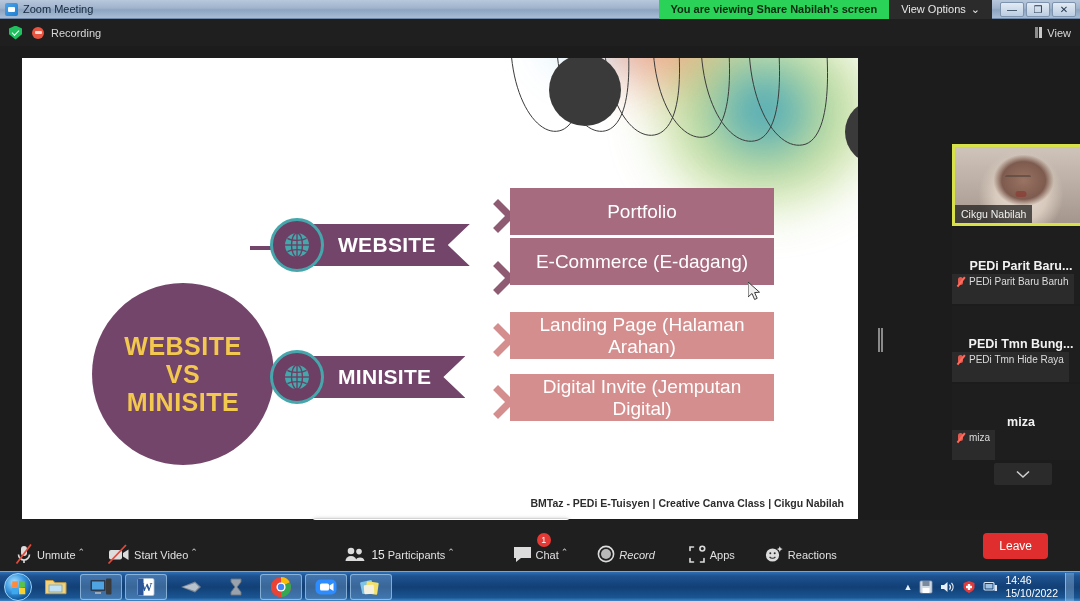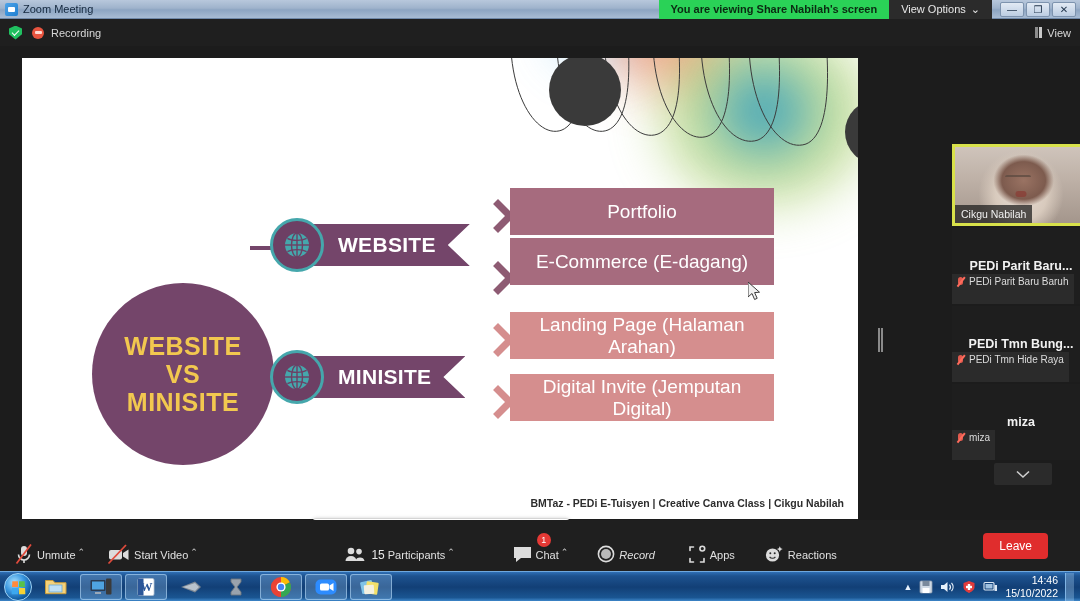--- a/index.html
+++ b/index.html
@@ -293,21 +293,21 @@
     border-radius: 3px; flex: none;
   }
   .tbitem.framed {
     background: rgba(160,205,245,.28);
     border: 1px solid rgba(190,225,255,.55);
   }
   .tray {
     margin-left: auto; display: flex; align-items: center; gap: 7px;
     padding-right: 6px; color: #eaf3ff;
   }
-  .clock { font-size: 10.5px; line-height: 1.22; text-align: right; color: #fff; }
+  .clock { font-size: 10.5px; line-height: 1.22; text-align: left; color: #fff; }
   .showdesk { width: 9px; height: 28px; background: rgba(190,225,255,.3); border-left: 1px solid #7fb4e4; }
 </style>
 </head>
 <body>
 
 <div id="app">
 
   <div class="titlebar">
     <div class="tb-icon"></div>
     <div class="tb-title">Zoom Meeting</div>

